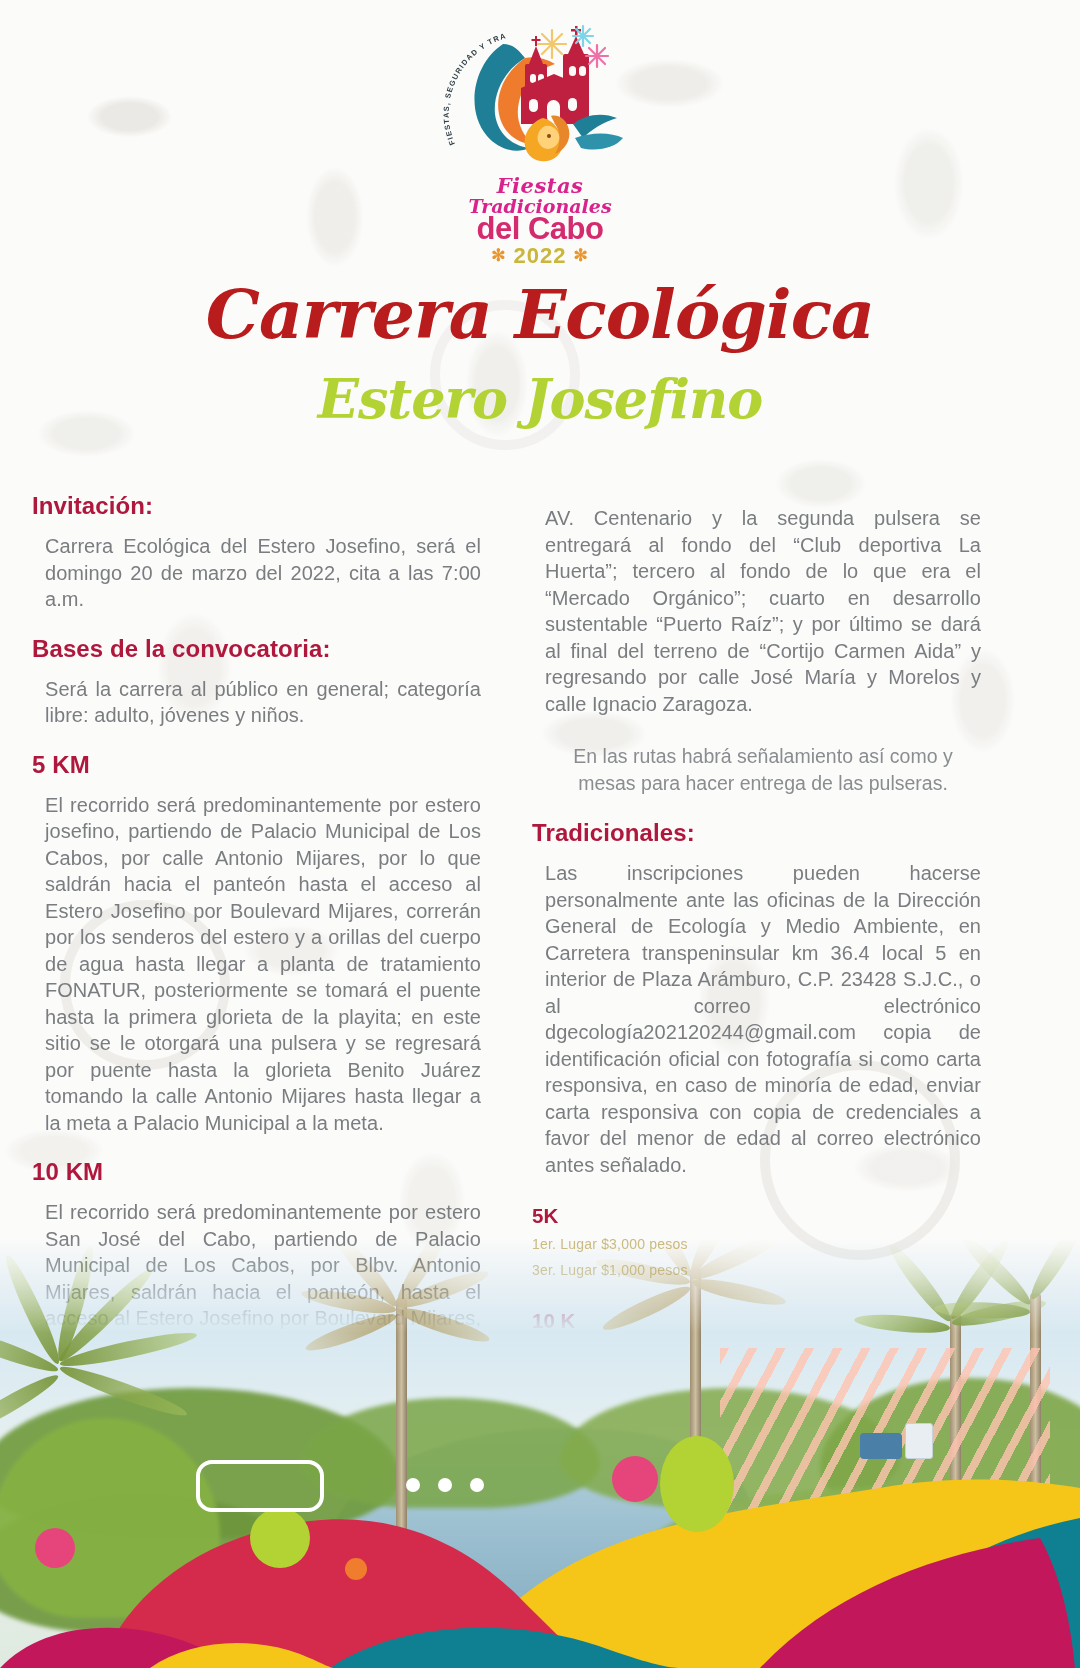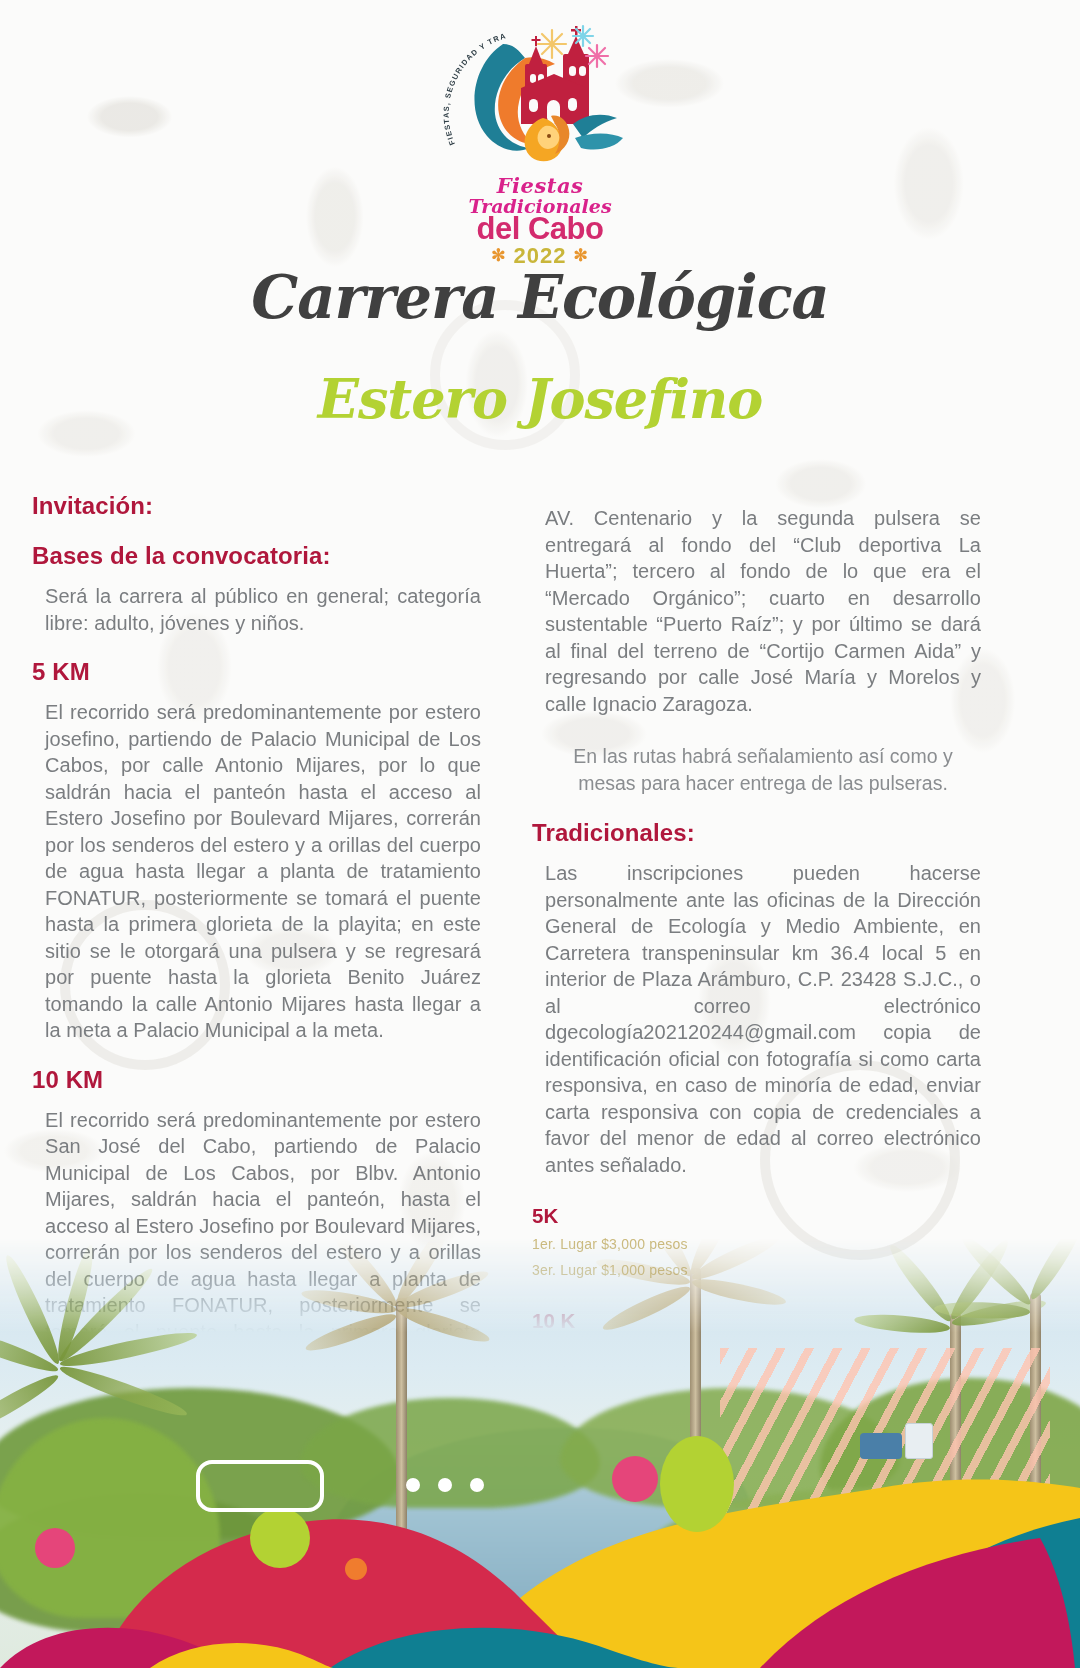--- a/index.html
+++ b/index.html
@@ -82,21 +82,21 @@
     letter-spacing:1px;margin-top:-1px;
   }
   .star{color:#e8962f;font-size:17px;vertical-align:2px;}
   
   .title1,.title2{
     position:absolute;left:0;right:0;text-align:center;
     font-family:"DejaVu Serif", serif;
     font-style:italic;font-weight:700;
     line-height:1;white-space:nowrap;
   }
-  .title1{top:268px;font-size:59px;color:#404040;letter-spacing:-1px;}
+  .title1{top:280px;font-size:68px;color:#b91c1c;letter-spacing:-1px;}
   .title2{top:372px;font-size:54px;color:#b3d233;letter-spacing:-1px;}
   
   .cols{
     position:absolute;top:492px;left:32px;width:1016px;
     display:flex;gap:38px;
   }
   .col{width:462px;}
   h3.sec{
     font-family:"Liberation Sans", sans-serif;
     font-weight:700;font-size:24px;color:#b0173c;
@@ -281,20 +281,21 @@
     </div>
   </div>
 
   <div class="title1">Carrera Ecológica</div>
   <div class="title2">Estero Josefino</div>
 
   <div class="cols">
 
     <div class="col">
       <h3 class="sec">Invitación:</h3>
+      <p class="body">Carrera Ecológica del Estero Josefino, será el domingo 20 de marzo del 2022, cita a las 7:00 a.m.</p>
 
       <h3 class="sec gap">Bases de la convocatoria:</h3>
       <p class="body">Será la carrera al público en general; categoría libre: adulto, jóvenes y niños.</p>
 
       <h3 class="sec gap">5 KM</h3>
       <p class="body">El recorrido será predominantemente por estero josefino, partiendo de Palacio Municipal de Los Cabos,  por calle Antonio Mijares, por lo que saldrán hacia el panteón hasta el acceso al Estero Josefino por Boulevard Mijares, correrán por los senderos del estero y a orillas del cuerpo de agua hasta llegar a  planta de tratamiento FONATUR, posteriormente se tomará el puente hasta la primera glorieta de la playita; en este sitio se le otorgará una pulsera y se regresará por puente hasta la glorieta Benito Juárez tomando la calle Antonio Mijares hasta llegar a la meta a Palacio Municipal a la meta.</p>
 
       <h3 class="sec gap">10  KM</h3>
       <p class="body fade-tail">El recorrido será predominantemente por estero San José del Cabo, partiendo de Palacio Municipal de Los Cabos,  por Blbv. Antonio Mijares, saldrán hacia el panteón, hasta el acceso al Estero Josefino por Boulevard Mijares,  correrán por los senderos del estero y a orillas del cuerpo de agua hasta llegar a   planta de tratamiento FONATUR, posteriormente se tomará el puente hasta la primera glorieta Pueblo La Playa /Glorieta del Pescador;  se entregarán a los corredores cinco pulseras las cuales la primera de ellas se entregara al final de puente   del Pueblo La Playa, se regresará por puente hasta la lateral para tomar la</p>
     </div>

